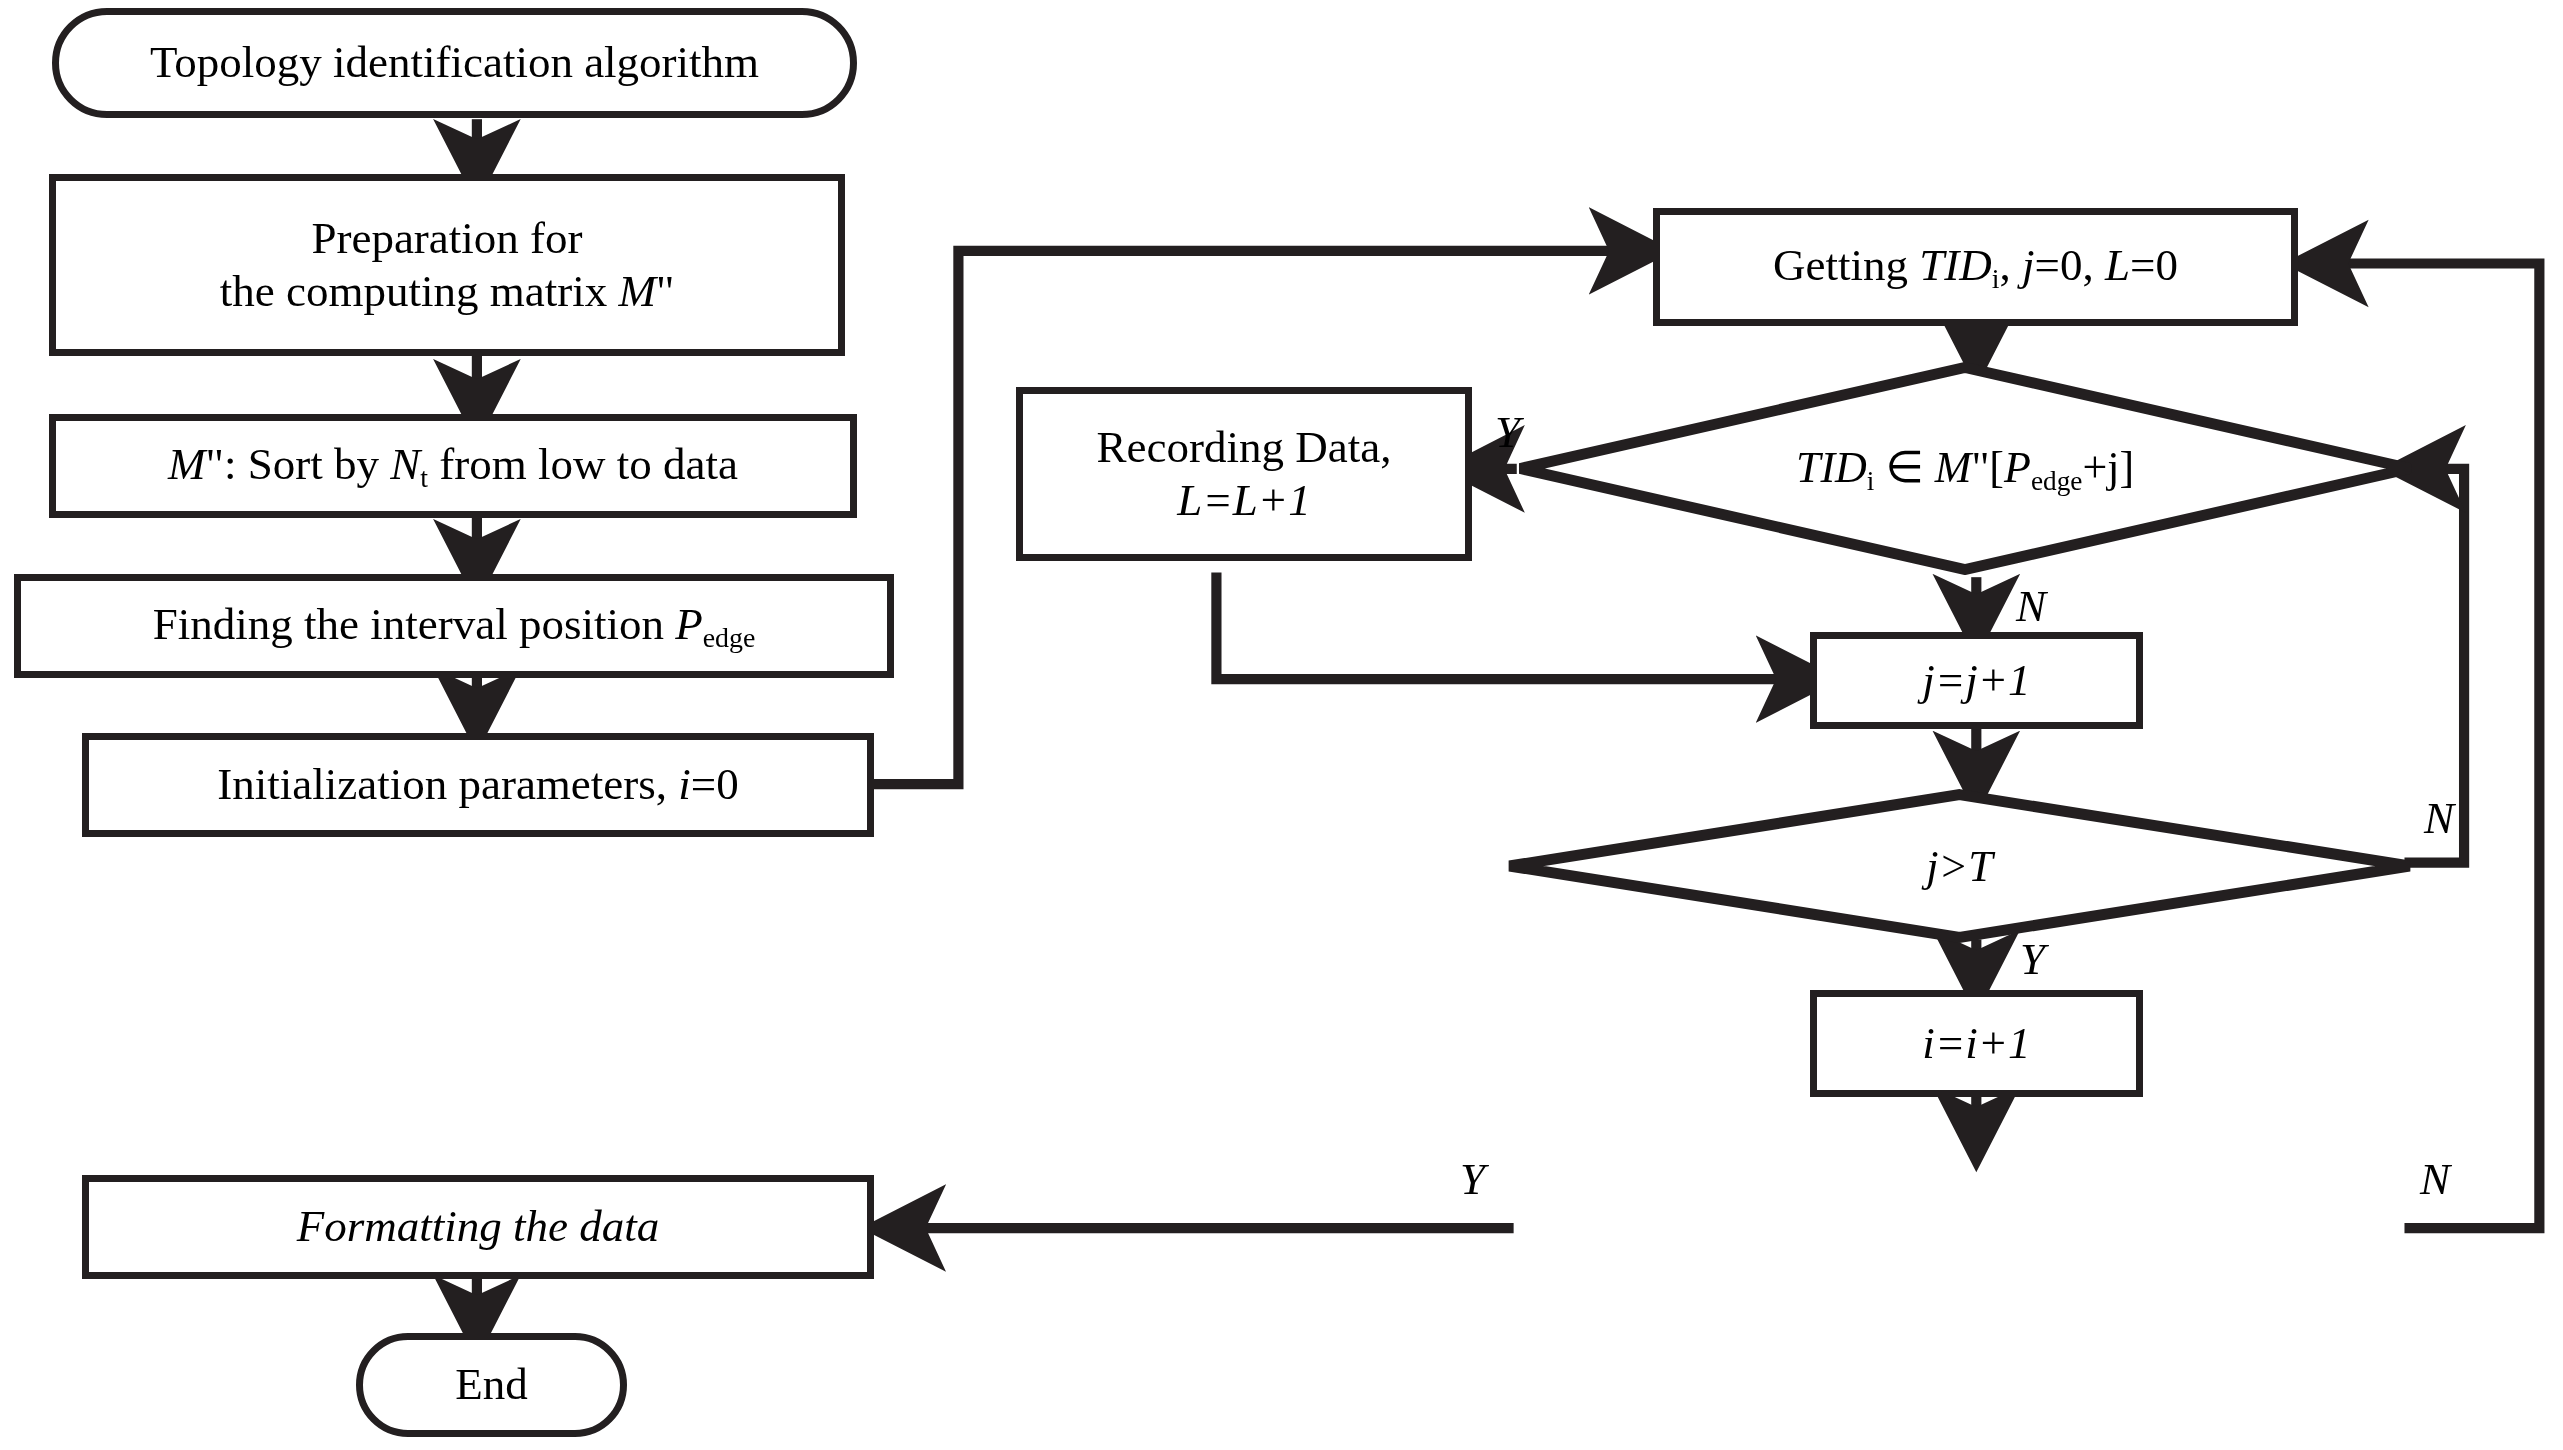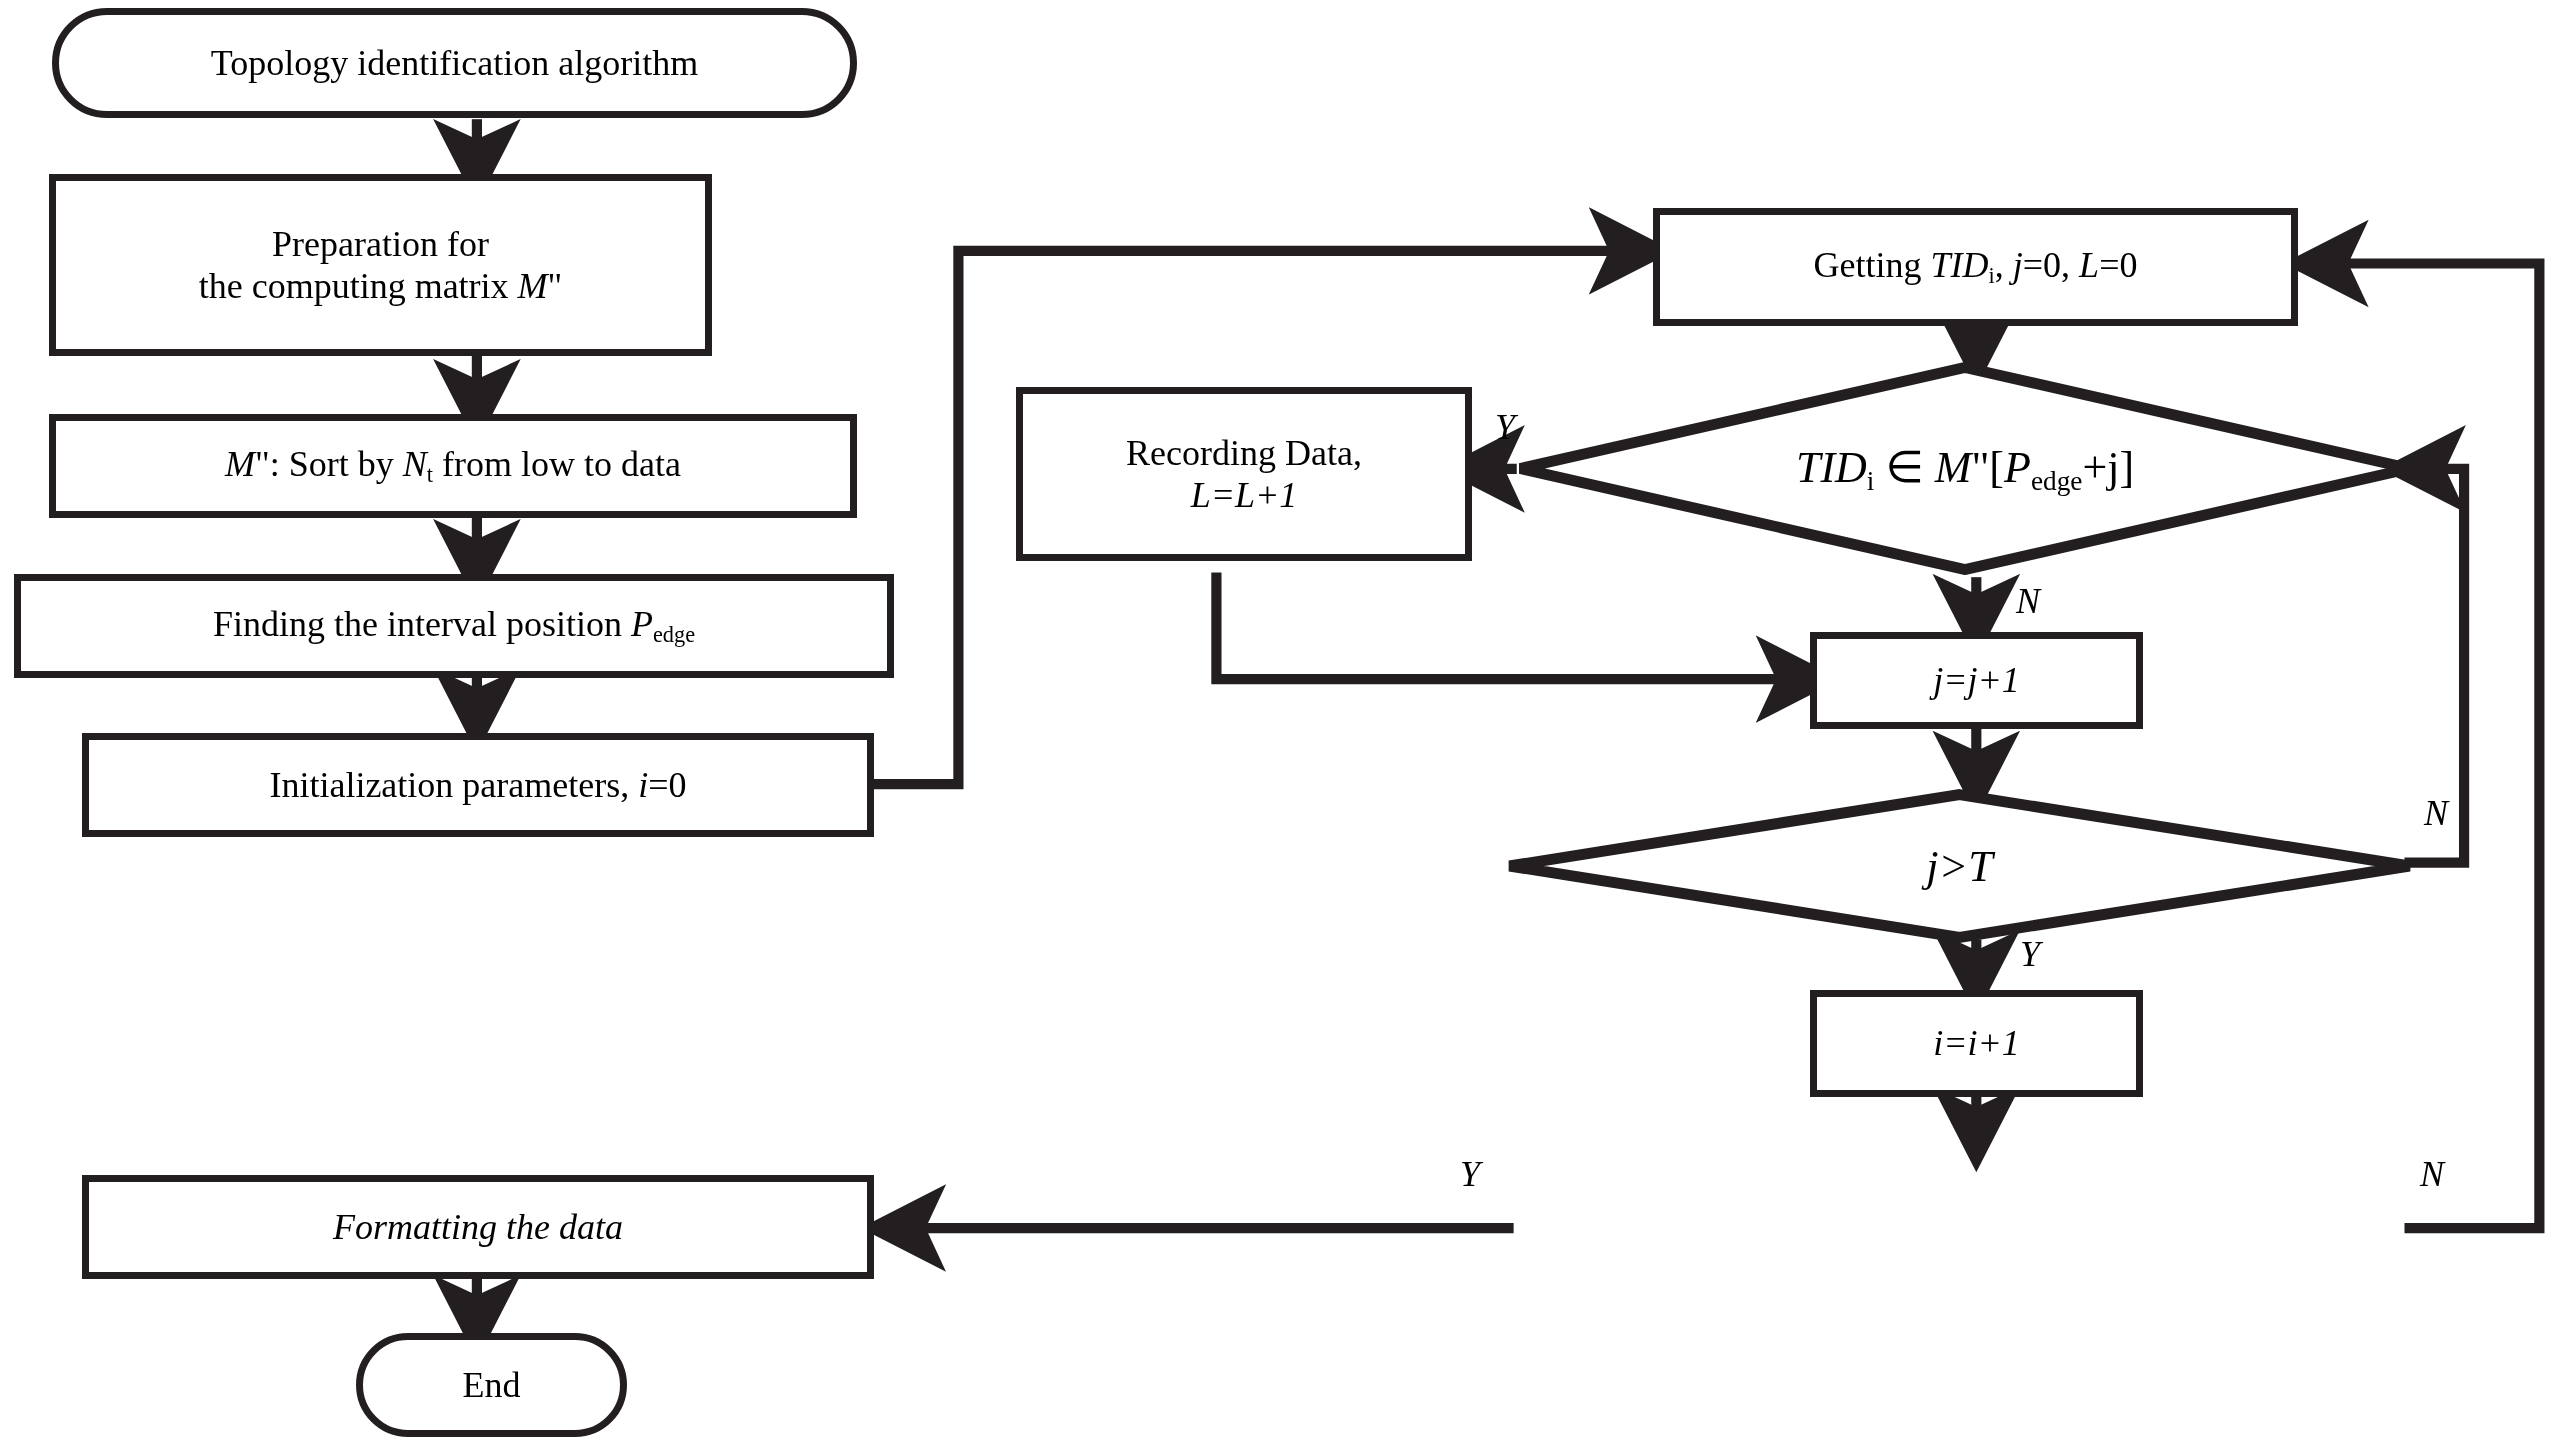--- a/index.html
+++ b/index.html
@@ -12,21 +12,21 @@
   .node.term{border-radius:71px;}
   .node .txt{padding:0 7.8px;white-space:nowrap;}
   .node .txt.two{white-space:normal;}
   .dia{position:absolute;display:flex;align-items:center;justify-content:center;text-align:center;}
   .dia .txt{position:relative;z-index:2;white-space:nowrap;}
   .dia svg{position:absolute;left:0;top:0;}
   .lbl{position:absolute;font-style:italic;color:#000;white-space:nowrap;}
   i.v{font-style:italic;}
   .sub{font-size:.62em;vertical-align:-0.28em;font-style:normal;}
   .f56{font-size:44px;}
-  .f58{font-size:36px;}
+  .f58{font-size:45px;}
 </style>
 </head>
 <body>
 
 <div id="stage">
 
   <svg id="wires" viewBox="0 0 3268 1849">
     <defs>
       <marker id="arw" markerWidth="9" markerHeight="9" refX="5.1" refY="4.5" orient="auto" markerUnits="strokeWidth">
         <path d="M0,0.2 L8.4,4.5 L0,8.8 L2.0,4.5 Z" fill="#231f20"></path>
@@ -65,21 +65,21 @@
       <path d="M3066,1566 L3238,1566 L3238,336 L2954,336"></path>
 
       <path d="M608,1628 L608,1692"></path>
     </g>
   </svg>
 
   <div class="node term" style="left:52px;top:7.8px;width:805px;height:110px;">
     <span class="txt f58">Topology identification algorithm</span>
   </div>
 
-  <div class="node" style="left:49px;top:174px;width:663px;height:182px;">
+  <div class="node" style="left:49px;top:174px;width:796px;height:182px;">
     <span class="txt two f58">
       <span>Preparation for</span><br>
       <span>the computing matrix </span><i class="v">M</i><span>"</span>
     </span>
   </div>
 
   <div class="node" style="left:49px;top:414px;width:808px;height:104px;">
     <span class="txt f58">
       <i class="v">M</i><span>": Sort by </span><i class="v">N</i><span class="sub">t</span><span> from low to data</span>
     </span>

